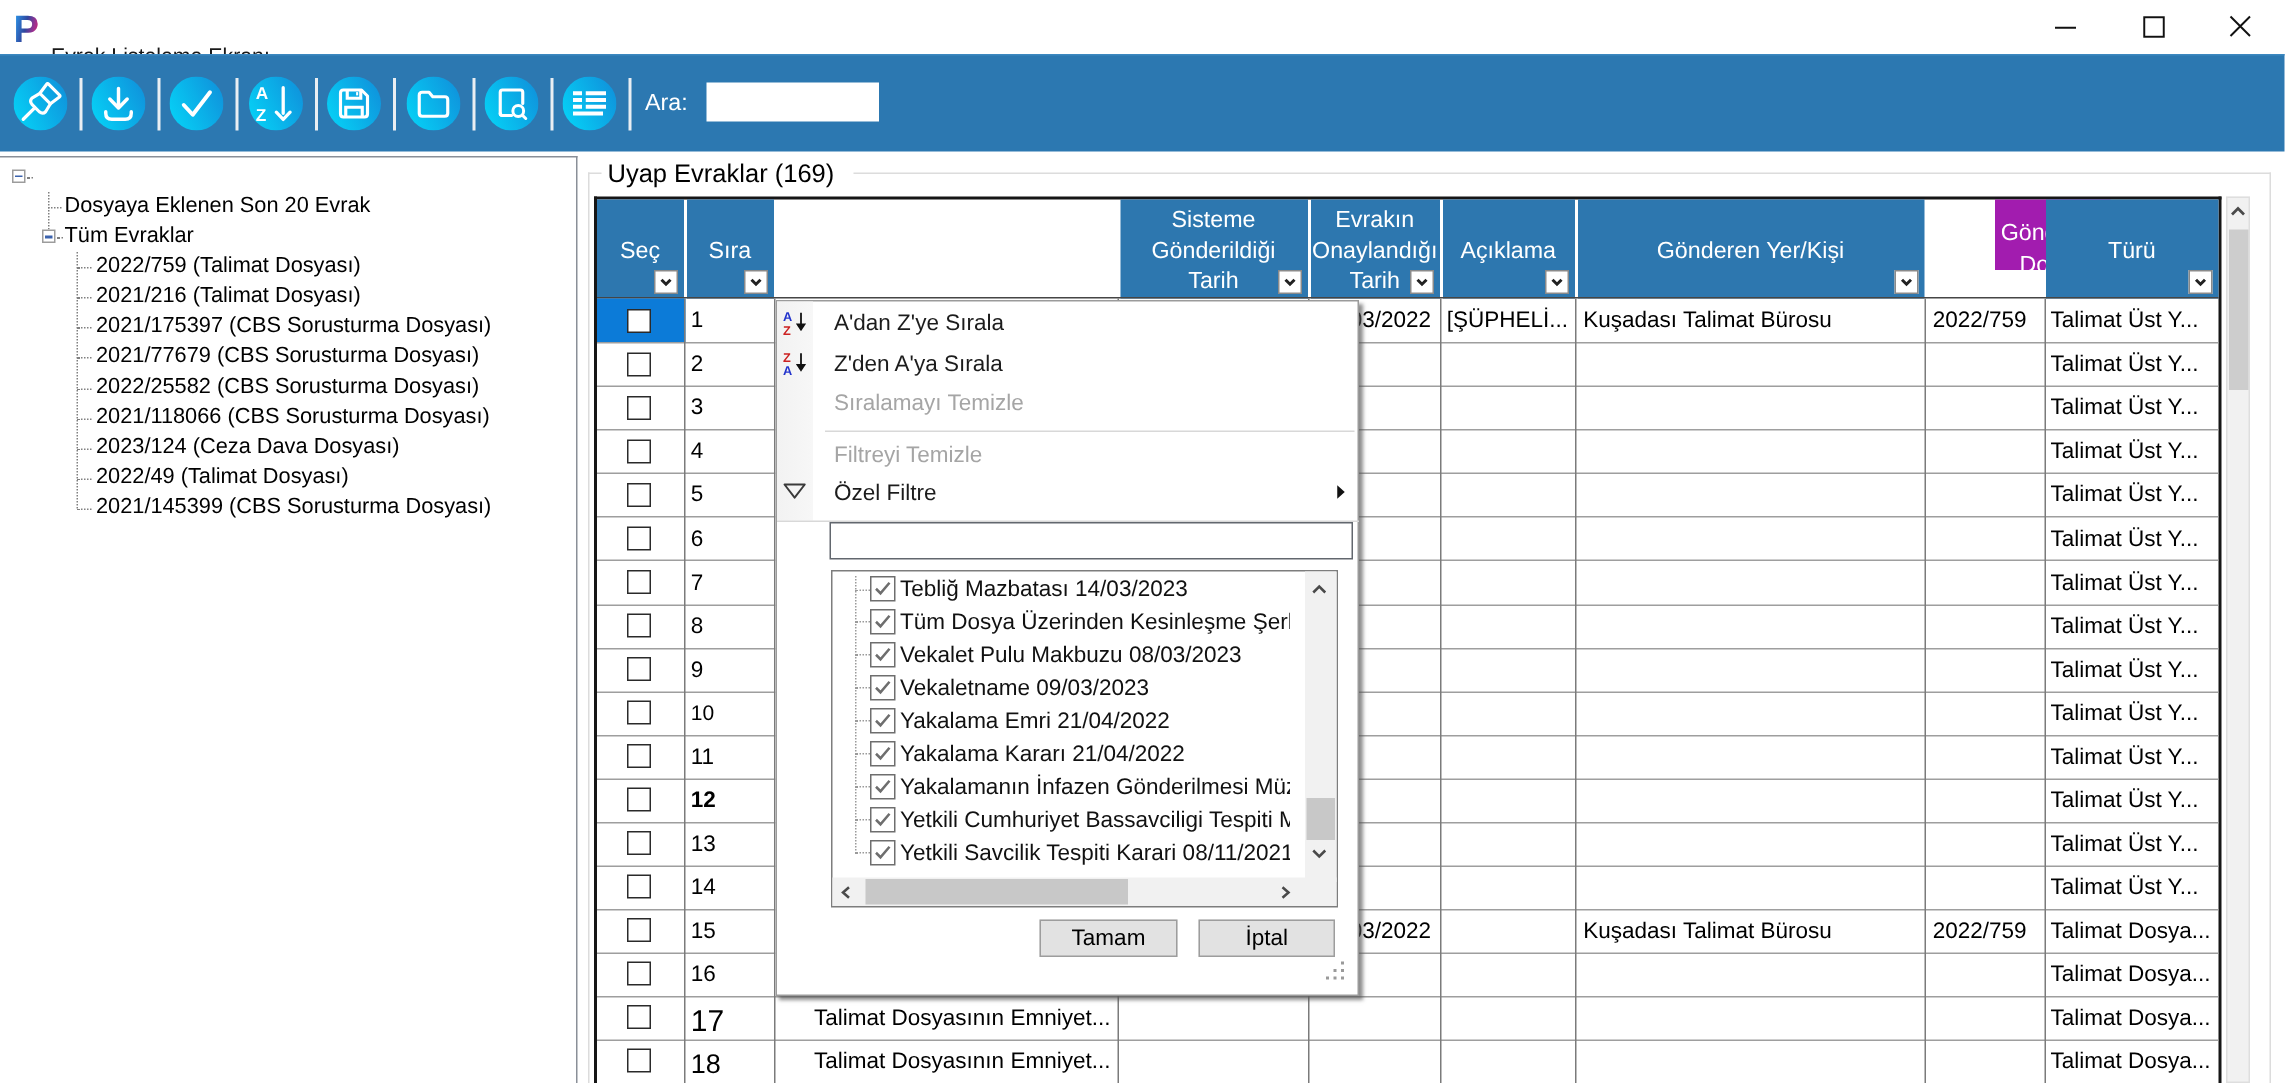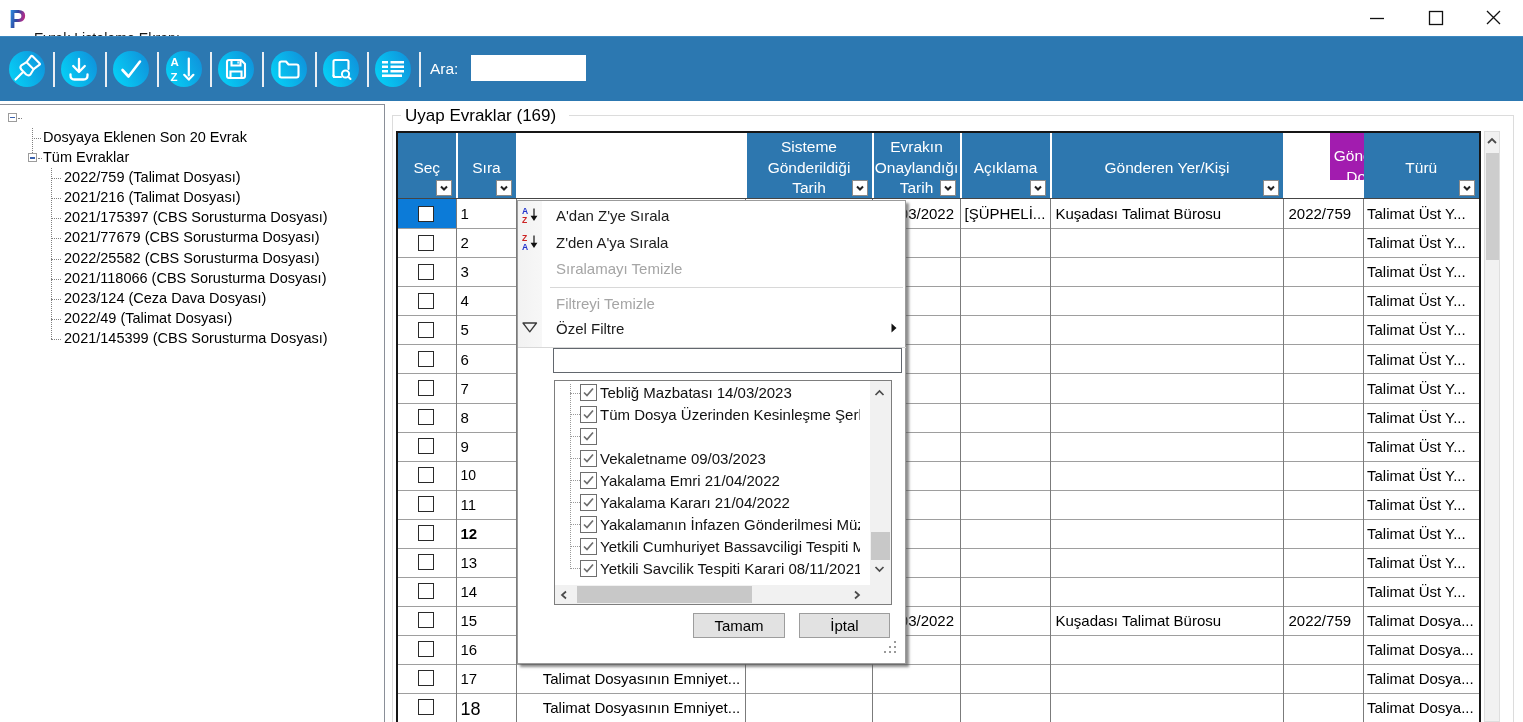--- a/index.html
+++ b/index.html
@@ -306,21 +306,21 @@
 <div class="abs" style="left:872.5px;width:88.0px;top:611.7px;font-size:15px;color:#000;white-space:nowrap;text-align:center;">24/03/2022</div>
 <div class="abs" style="left:1055.5px;top:611.7px;font-size:15px;color:#000;white-space:nowrap;">Kuşadası Talimat Bürosu</div>
 <div class="abs" style="left:1288.5px;top:611.7px;font-size:15px;color:#000;white-space:nowrap;">2022/759</div>
 <div class="abs" style="left:1367.0px;top:611.7px;font-size:15px;color:#000;white-space:nowrap;">Talimat Dosya...</div>
 <div class="abs" style="left:398px;top:663.78px;width:1081px;height:1px;background:#9e9e9e;"></div>
 <div class="abs" style="left:418.2px;top:641.3px;width:16px;height:16px;background:#fff;border:1px solid #2a2a2a;"></div>
 <div class="abs" style="left:460.5px;top:640.8px;font-size:15px;color:#000;white-space:nowrap;">16</div>
 <div class="abs" style="left:1367.0px;top:640.8px;font-size:15px;color:#000;white-space:nowrap;">Talimat Dosya...</div>
 <div class="abs" style="left:398px;top:692.81px;width:1081px;height:1px;background:#9e9e9e;"></div>
 <div class="abs" style="left:418.2px;top:670.3px;width:16px;height:16px;background:#fff;border:1px solid #2a2a2a;"></div>
-<div class="abs" style="left:460.5px;top:669.8px;font-size:15px;color:#000;white-space:nowrap;">17</div>
+<div class="abs" style="left:460.5px;top:669.8px;font-size:20px;color:#000;white-space:nowrap;">17</div>
 <div class="abs" style="left:537.5px;width:208.0px;top:669.8px;font-size:15px;color:#000;white-space:nowrap;text-align:center;">Talimat Dosyasının Emniyet...</div>
 <div class="abs" style="left:1367.0px;top:669.8px;font-size:15px;color:#000;white-space:nowrap;">Talimat Dosya...</div>
 <div class="abs" style="left:398px;top:721.84px;width:1081px;height:1px;background:#9e9e9e;"></div>
 <div class="abs" style="left:418.2px;top:699.3px;width:16px;height:16px;background:#fff;border:1px solid #2a2a2a;"></div>
 <div class="abs" style="left:460.5px;top:698.8px;font-size:18px;color:#000;white-space:nowrap;">18</div>
 <div class="abs" style="left:537.5px;width:208.0px;top:698.8px;font-size:15px;color:#000;white-space:nowrap;text-align:center;">Talimat Dosyasının Emniyet...</div>
 <div class="abs" style="left:1367.0px;top:698.8px;font-size:15px;color:#000;white-space:nowrap;">Talimat Dosya...</div>
 <div class="abs" style="left:456.0px;top:199.3px;width:1px;height:522.7px;background:#7b7b7b;"></div>
 <div class="abs" style="left:516.0px;top:199.3px;width:1px;height:522.7px;background:#7b7b7b;"></div>
 <div class="abs" style="left:745.0px;top:199.3px;width:1px;height:522.7px;background:#7b7b7b;"></div>
@@ -377,20 +377,21 @@
         <path d="M3 7.5 L6 10.5 L12 3.5" fill="none" stroke="#6e6e6e" stroke-width="1.7"></path>
       </svg>
     </div>
 <div class="abs" style="left:600px;top:405.9px;width:260px;overflow:hidden;font-size:15px;color:#111;white-space:nowrap;">Tüm Dosya Üzerinden Kesinleşme Şerhi 23/0</div>
 <div class="abs" style="left:570px;top:436.4px;width:10px;height:1px;border-top:1px dotted #9a9a9a;"></div>
 <div class="abs" style="left:580px;top:427.9px;width:17px;height:17px;background:#fff;border:1px solid #6e6e6e;">
       <svg width="15" height="15" viewBox="0 0 15 15" style="display:block;">
         <path d="M3 7.5 L6 10.5 L12 3.5" fill="none" stroke="#6e6e6e" stroke-width="1.7"></path>
       </svg>
     </div>
+<div class="abs" style="left:600px;top:427.9px;width:260px;overflow:hidden;font-size:15px;color:#111;white-space:nowrap;">Vekalet Pulu Makbuzu 08/03/2023</div>
 <div class="abs" style="left:570px;top:458.4px;width:10px;height:1px;border-top:1px dotted #9a9a9a;"></div>
 <div class="abs" style="left:580px;top:449.9px;width:17px;height:17px;background:#fff;border:1px solid #6e6e6e;">
       <svg width="15" height="15" viewBox="0 0 15 15" style="display:block;">
         <path d="M3 7.5 L6 10.5 L12 3.5" fill="none" stroke="#6e6e6e" stroke-width="1.7"></path>
       </svg>
     </div>
 <div class="abs" style="left:600px;top:449.9px;width:260px;overflow:hidden;font-size:15px;color:#111;white-space:nowrap;">Vekaletname 09/03/2023</div>
 <div class="abs" style="left:570px;top:480.3px;width:10px;height:1px;border-top:1px dotted #9a9a9a;"></div>
 <div class="abs" style="left:580px;top:471.8px;width:17px;height:17px;background:#fff;border:1px solid #6e6e6e;">
       <svg width="15" height="15" viewBox="0 0 15 15" style="display:block;">

